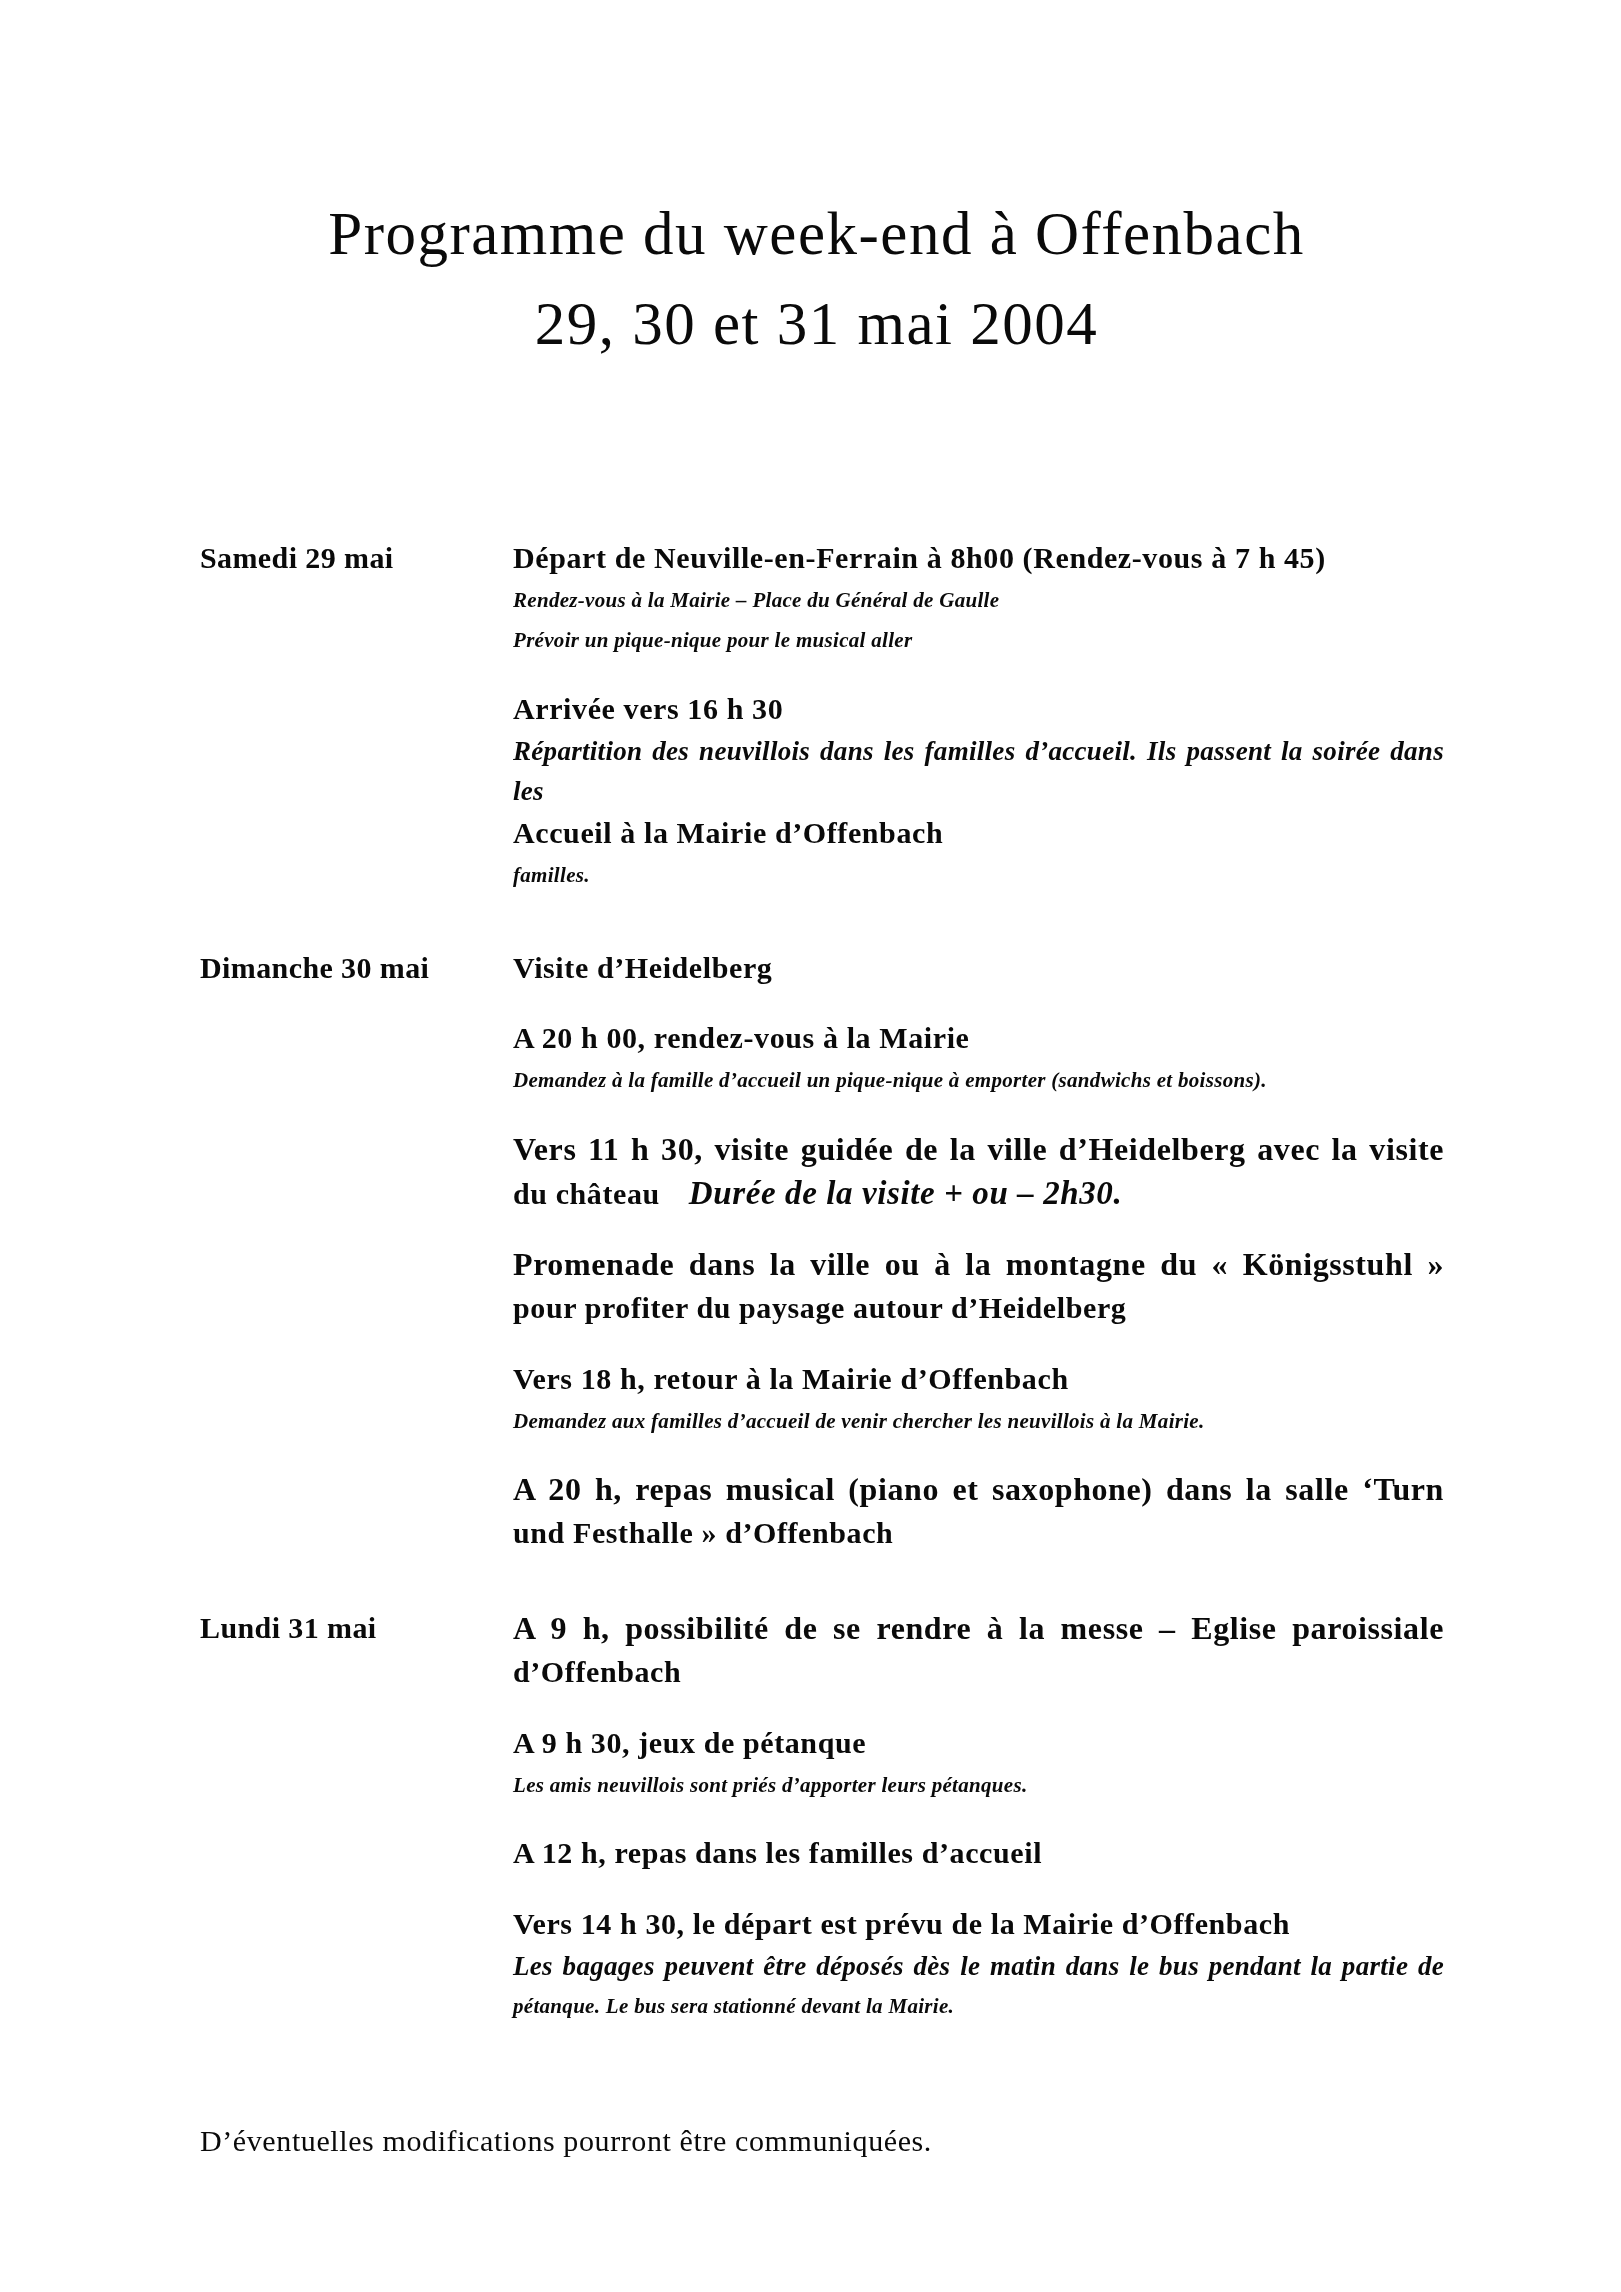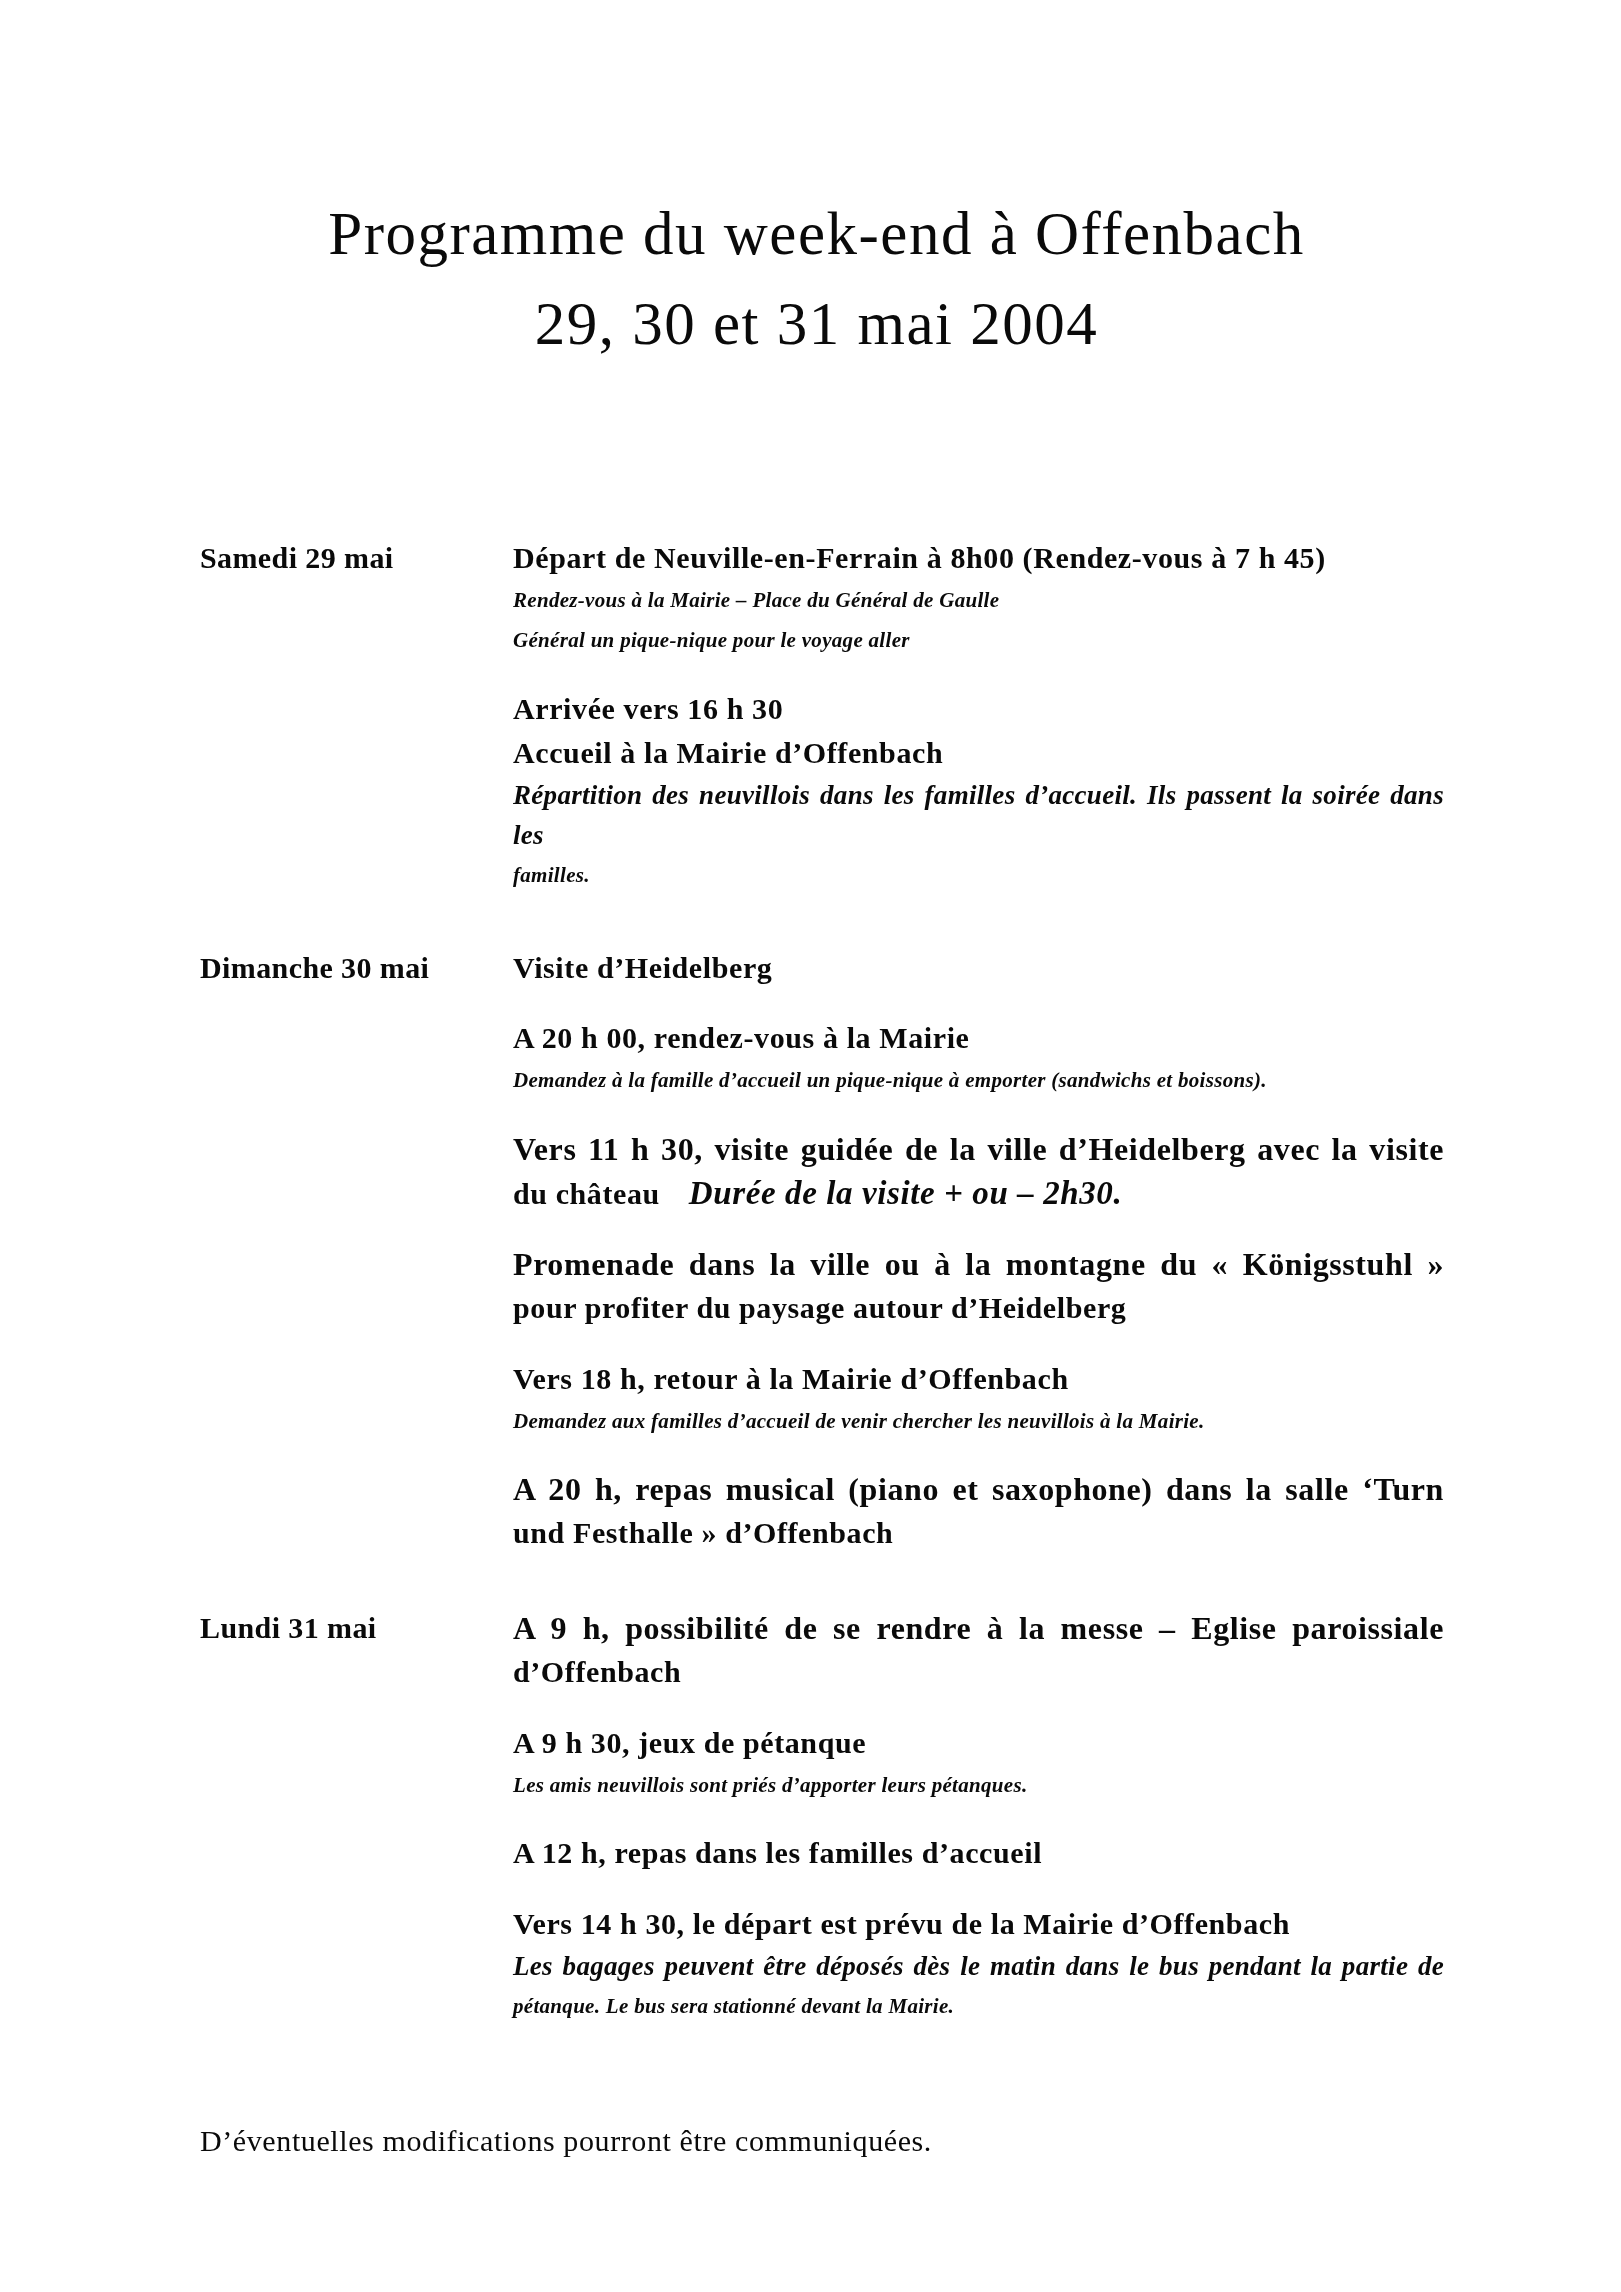--- a/index.html
+++ b/index.html
@@ -94,26 +94,26 @@
     <div class="title-line">29, 30 et 31 mai 2004</div>
   </div>
 
   <div class="schedule">
   <div class="section">
     <div class="day-label">Samedi 29 mai</div>
     <div class="section-events">
           <div class="para">
             <div class="line main"><span>Départ de Neuville-en-Ferrain à 8h00 (Rendez-vous à 7 h 45)</span></div>
             <div class="line note"><span>Rendez-vous à la Mairie – Place du Général de Gaulle</span></div>
-            <div class="line note"><span>Général un pique-nique pour le voyage aller</span></div>
+            <div class="line note"><span>Prévoir un pique-nique pour le musical aller</span></div>
           </div>
           <div class="para">
             <div class="line main"><span>Arrivée vers 16 h 30</span></div>
+            <div class="line note-stretch"><span>Répartition des neuvillois dans les familles d’accueil. Ils passent la soirée dans les</span></div>
             <div class="line main"><span>Accueil à la Mairie d’Offenbach</span></div>
-            <div class="line note-stretch"><span>Répartition des neuvillois dans les familles d’accueil. Ils passent la soirée dans les</span></div>
             <div class="line note"><span>familles.</span></div>
           </div>
         </div>
   </div>
 
   <div class="section">
     <div class="day-label">Dimanche 30 mai</div>
     <div class="section-events">
           <div class="para">
             <div class="line main"><span>Visite d’Heidelberg</span></div>

